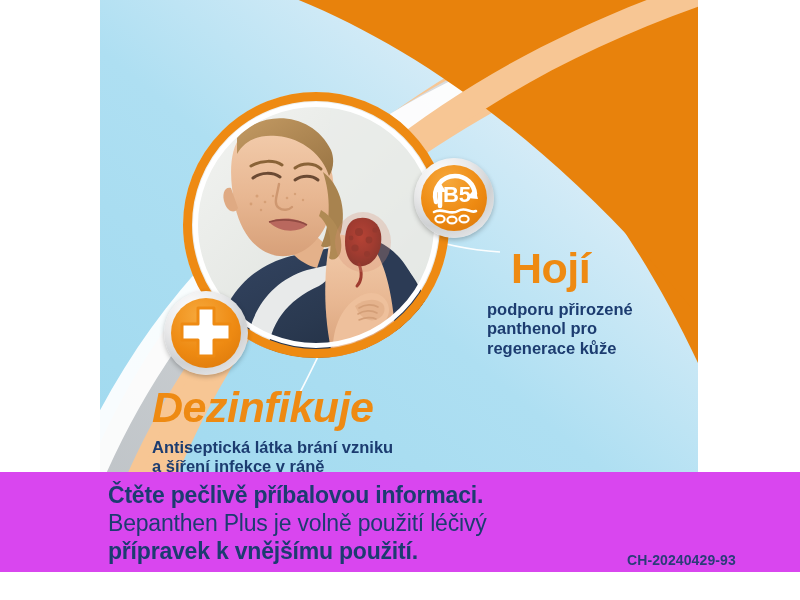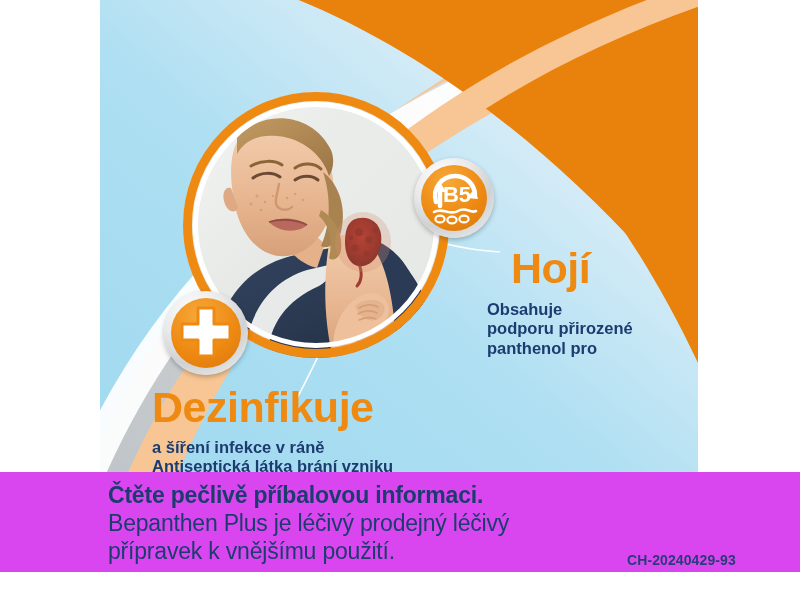--- a/index.html
+++ b/index.html
@@ -31,30 +31,30 @@
   #badge-cross{left:164px;top:291px;width:84px;height:84px;}
   #badge-cross .badge-inner{position:absolute;left:7px;top:7px;width:70px;height:70px;}
 
   
   .hl{position:absolute;color:#EE8A12;font-weight:bold;line-height:1;}
   .sub{position:absolute;color:#1C3C70;font-weight:bold;line-height:1.18;}
 
   #hoji-title{left:511px;top:247px;font-size:43px;letter-spacing:-.5px;}
   #hoji-sub{left:487px;top:300px;font-size:16.5px;}
 
-  #dez-title{left:152px;top:386px;font-size:43px;letter-spacing:-.5px;}
+  #dez-title{left:152px;top:386px;font-size:43px;letter-spacing:-.5px;font-style:italic;}
   #dez-sub{left:152px;top:438px;font-size:16.5px;}
 
   
   #footer{position:absolute;left:0;top:472px;width:800px;height:100px;background:#d946ef;}
   #footer-line1{position:absolute;left:108px;top:10px;font-size:23px;font-weight:bold;
                 color:#1C3C70;letter-spacing:-.2px;white-space:nowrap;}
   #footer-line2{position:absolute;left:108px;top:38px;font-size:23px;font-weight:normal;
                 color:#1C3C70;letter-spacing:-.2px;white-space:nowrap;}
-  #footer-line3{position:absolute;left:108px;top:66px;font-size:23px;font-weight:normal;
+  #footer-line3{position:absolute;left:108px;top:66px;font-size:23px;font-weight:bold;
                 color:#1C3C70;letter-spacing:-.2px;white-space:nowrap;}
   #ref-code{position:absolute;left:627px;top:80px;font-size:14px;font-weight:bold;
             color:#2A3C78;letter-spacing:.1px;}
 </style>
 </head>
 <body>
 
 <div id="stage">
 
   <svg id="bg" viewBox="0 0 800 600">
@@ -258,31 +258,31 @@
   <div class="badge badge-outer" id="badge-cross">
     <div class="badge badge-inner"></div>
     <svg viewBox="0 0 84 84" width="84" height="84" style="position:absolute;left:0;top:0">
       <path d="M34,17 L50,17 L50,33 L66,33 L66,49 L50,49 L50,65 L34,65
                L34,49 L18,49 L18,33 L34,33 Z" fill="#FFFFFF" stroke="#EE8A12" stroke-width="3" stroke-linejoin="round"></path>
     </svg>
   </div>
 
   <div class="hl" id="hoji-title">Hojí</div>
   <div class="sub" id="hoji-sub">
-    <div>Obsahuje</div>
     <div>podporu přirozené</div>
     <div>panthenol pro</div>
+    <div>regenerace kůže</div>
   </div>
 
   <div class="hl" id="dez-title">Dezinfikuje</div>
   <div class="sub" id="dez-sub">
+    <div>Antiseptická látka brání vzniku</div>
     <div>a šíření infekce v ráně</div>
-    <div>Antiseptická látka brání vzniku</div>
   </div>
 
   <div id="footer">
     <div id="footer-line1">Čtěte pečlivě příbalovou informaci.</div>
-    <div id="footer-line2">Bepanthen Plus je léčivý prodejný léčivý</div>
+    <div id="footer-line2">Bepanthen Plus je volně použití léčivý</div>
     <div id="footer-line3">přípravek k vnějšímu použití.</div>
     <div id="ref-code">CH-20240429-93</div>
   </div>
 
 </div>
 
 </body></html>

